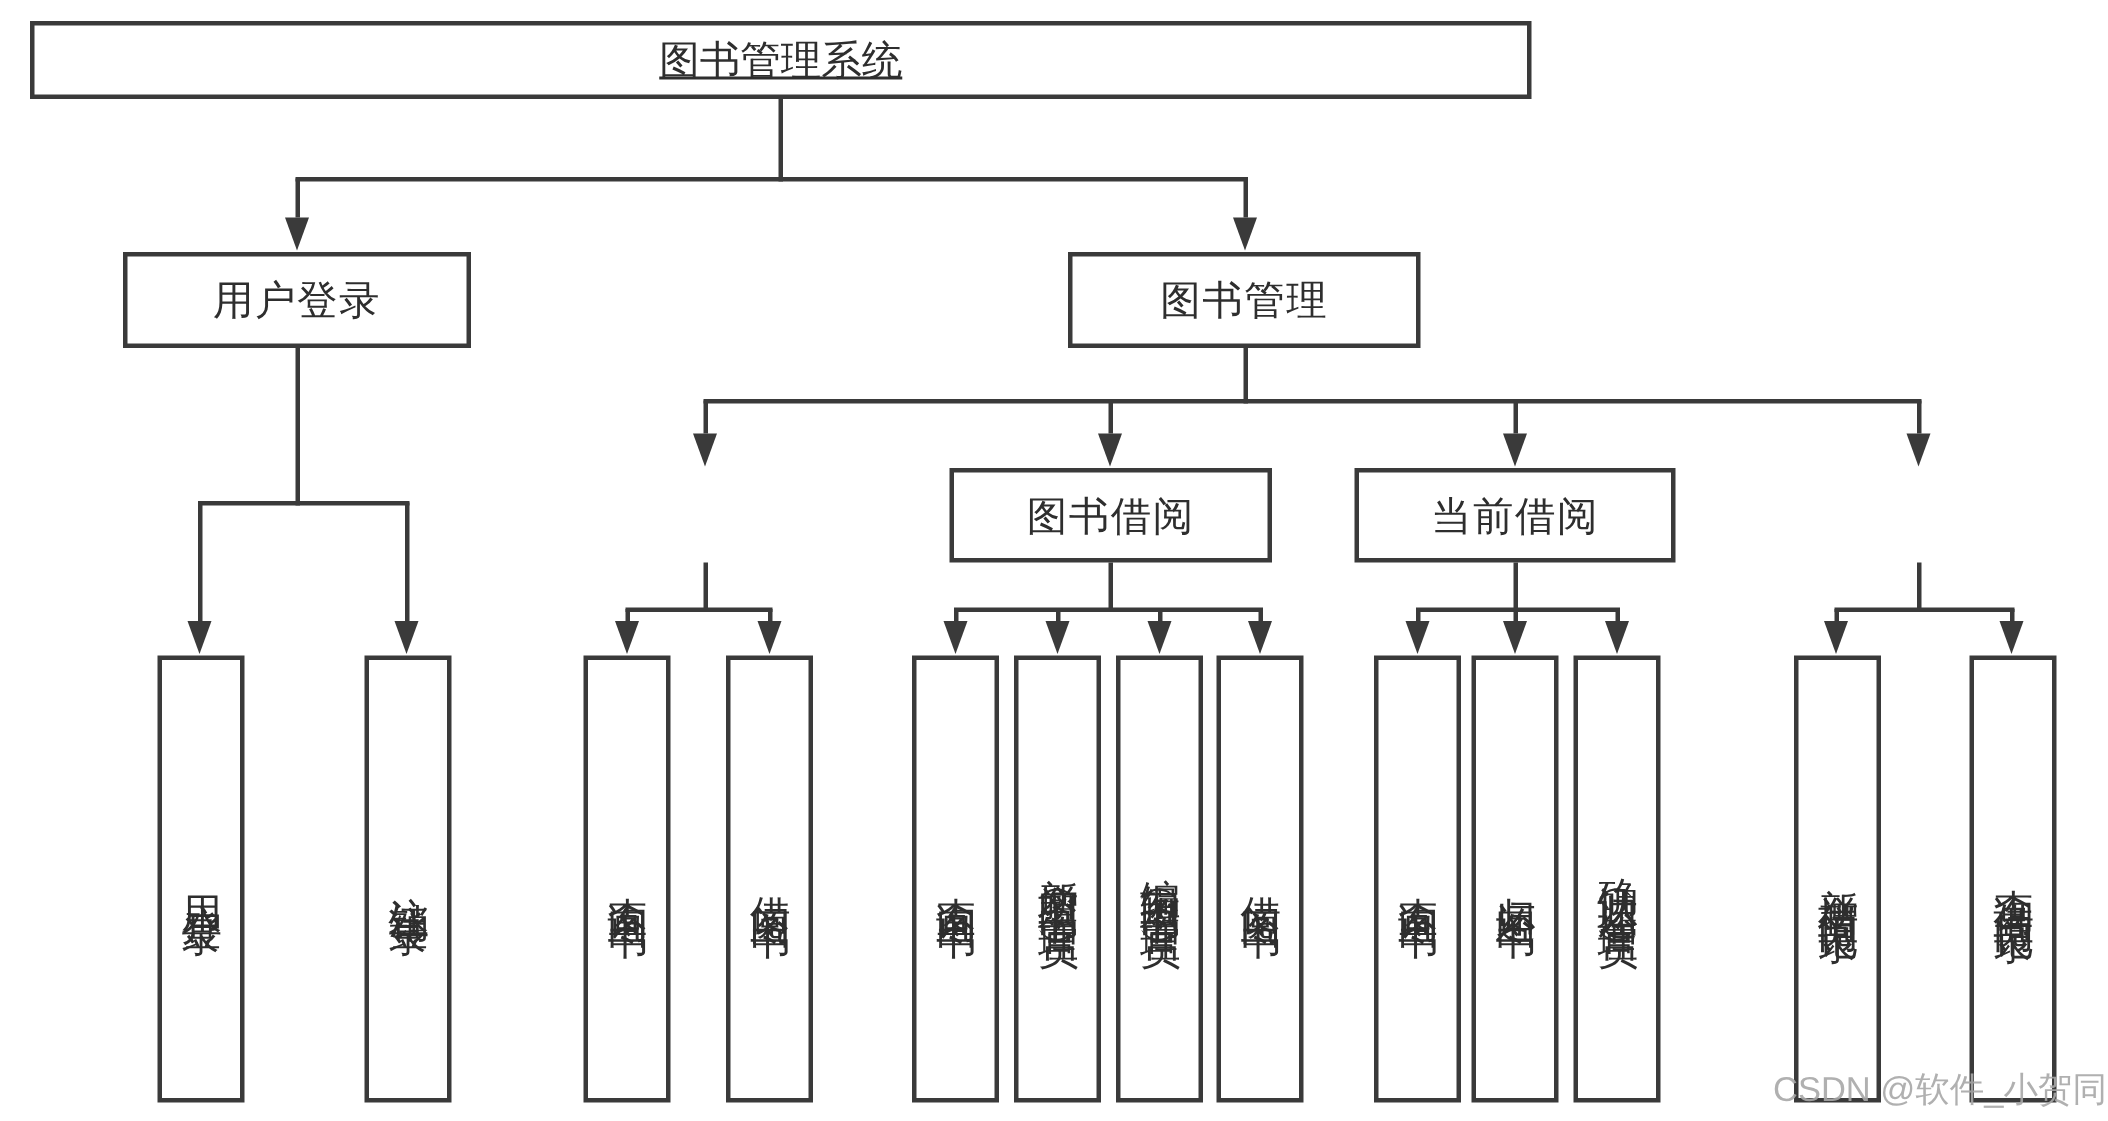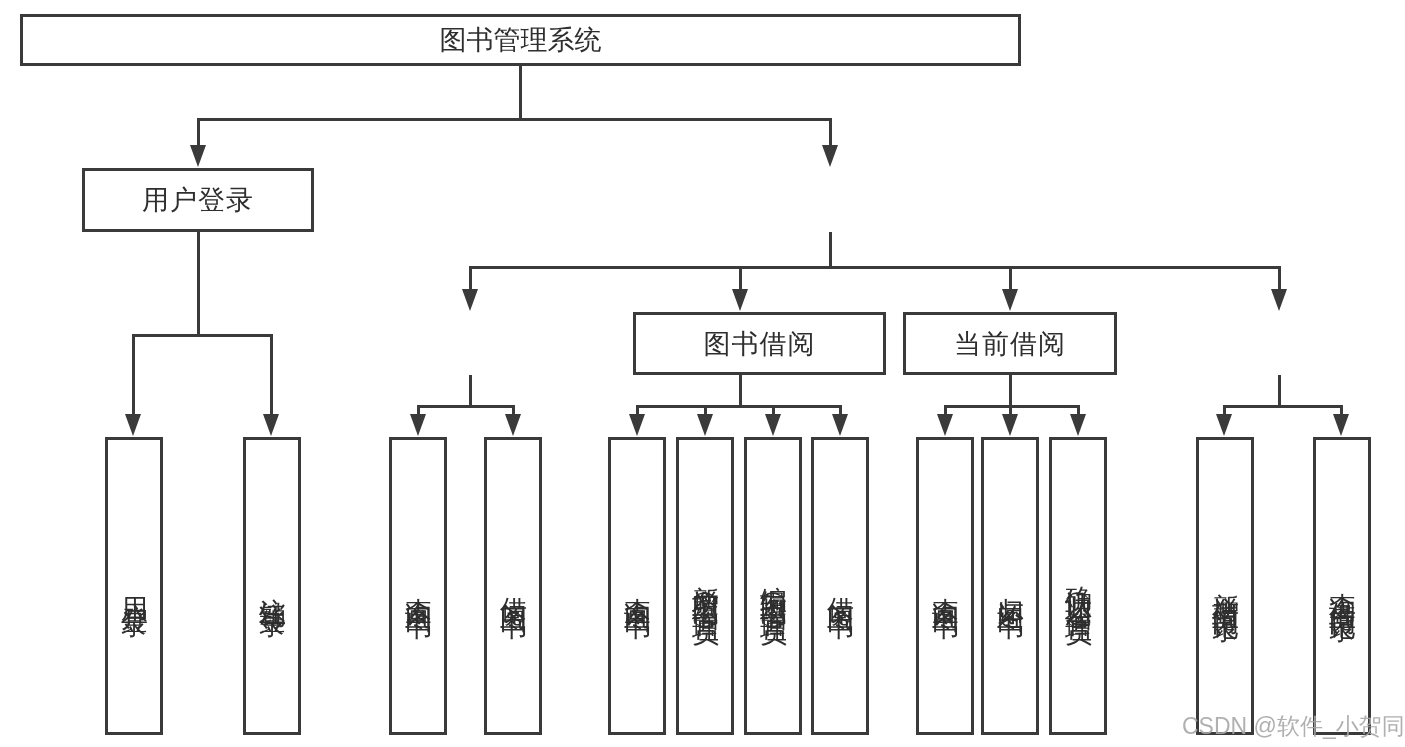--- a/index.html
+++ b/index.html
@@ -18,21 +18,21 @@
     overflow:hidden;
   }
   .box{
     position:absolute;
     border:3px solid var(--line);
     background:#fff;
     display:flex;align-items:center;justify-content:center;
     color:var(--text);
   }
   .hbox{font-size:27px;letter-spacing:1px;}
-  .root-box{font-size:27px;}
+  .root-box{font-size:27px;text-decoration:underline;}
   .vbox{
     position:absolute;
     top:437px;height:298px;width:58px;
     border:3px solid var(--line);
     background:#fff;
     display:flex;align-items:center;justify-content:center;
     color:var(--text);
   }
   .vtext{
     writing-mode:vertical-rl;
@@ -67,22 +67,25 @@
 
 <div class="canvas">
 
   <div class="box root-box" style="left:20px;top:14px;width:1001px;height:52px">
     <span>图书管理系统</span>
   </div>
 
   <div class="box hbox" style="left:82px;top:168px;width:232px;height:64px">
     <span>用户登录</span>
   </div>
+  <div class="box hbox" style="left:712px;top:168px;width:235px;height:64px">
+    <span>图书管理</span>
+  </div>
 
-  <div class="box hbox" style="left:633px;top:312px;width:253px;height:63px">
+  <div class="box hbox" style="left:633px;top:312px;width:215px;height:63px">
     <span>图书借阅</span>
   </div>
   <div class="box hbox" style="left:903px;top:312px;width:214px;height:63px">
     <span>当前借阅</span>
   </div>
 
   <div class="vbox" style="left:105px">
     <span class="vtext">用户登录</span>
   </div>
   <div class="vbox" style="left:243px">

